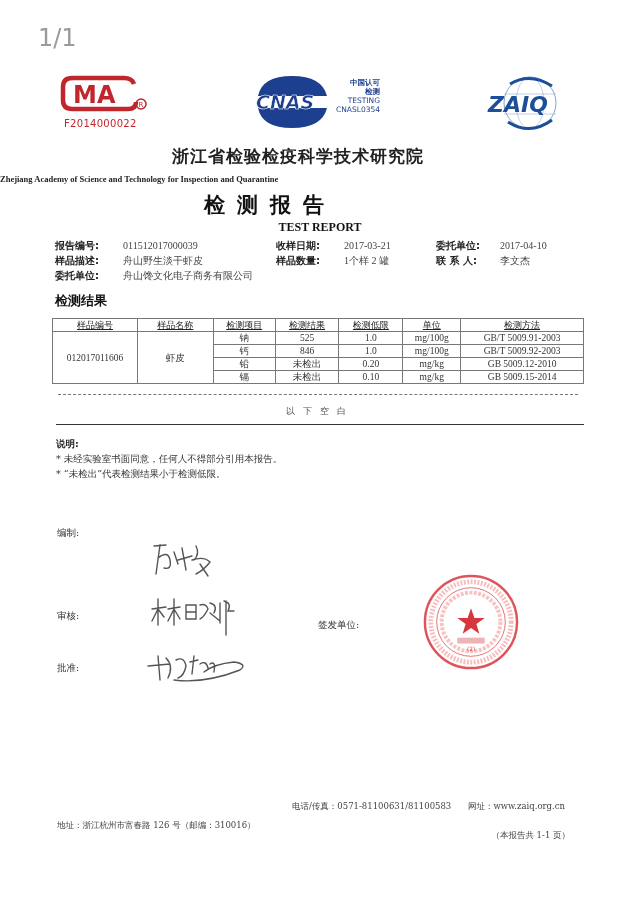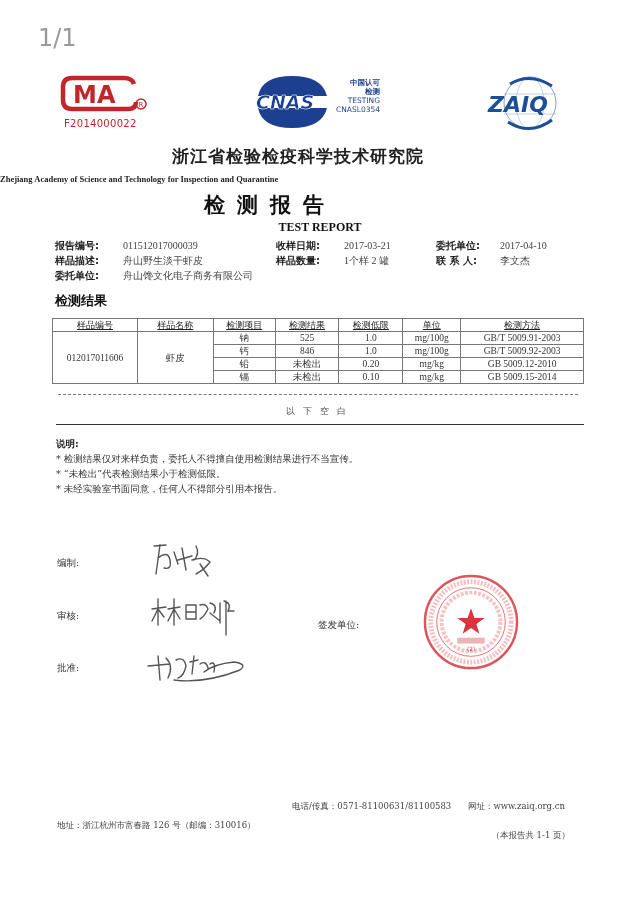--- a/index.html
+++ b/index.html
@@ -176,26 +176,25 @@
     </tr>
   </tbody>
 </table>
 
 <div class="dashes"></div>
 <div class="blank-note">以下空白</div>
 <div class="sep-line"></div>
 
 <div class="notes">
   <div class="notes-title">说明:</div>
-  <div class="note">* 检测结果仅对来样负责，委托人不得擅自使用检测结果进行不当宣传。</div>
+  <div class="note">* 未经实验室书面同意，任何人不得部分引用本报告。</div>
   <div class="note">* “未检出”代表检测结果小于检测低限。</div>
-  <div class="note">* 未经实验室书面同意，任何人不得部分引用本报告。</div>
-</div>
-
-<div class="sig-label" style="left:57px; top:557px;">编制:</div>
+</div>
+
+<div class="sig-label" style="left:57px; top:527px;">编制:</div>
 <svg class="sig" style="left:148px; top:540px;" width="70" height="40" viewBox="0 0 70 40">
   <path d="M6 6 L18 5 M12 5 L8 34 M10 18 Q20 10 22 20 Q24 30 16 28 M26 12 L30 24 M34 8 L38 30 M30 20 L44 16 M48 6 Q52 14 46 20 M44 20 Q56 16 62 22 Q56 30 48 34 M52 24 L60 36" fill="none" stroke="#555" stroke-width="1.4" stroke-linecap="round"></path>
 </svg>
 
 <div class="sig-label" style="left:57px; top:610px;">审核:</div>
 <svg class="sig" style="left:148px; top:595px;" width="90" height="45" viewBox="0 0 90 45">
   <path d="M4 14 L18 12 M10 4 L10 30 M10 14 L4 26 M10 14 L16 22 M20 14 L32 12 M26 4 L26 30 M26 14 L20 26 M26 14 L32 24 M38 10 L48 10 L48 24 L38 24 Z M38 17 L48 17 M52 10 Q58 8 60 14 Q56 22 52 24 M62 8 Q70 10 66 18 M62 18 L72 26 M72 8 L72 28 M76 6 Q84 8 80 16 L86 16 M78 6 L78 40" fill="none" stroke="#555" stroke-width="1.4" stroke-linecap="round"></path>
 </svg>
 
 <div class="sig-label" style="left:57px; top:662px;">批准:</div>

